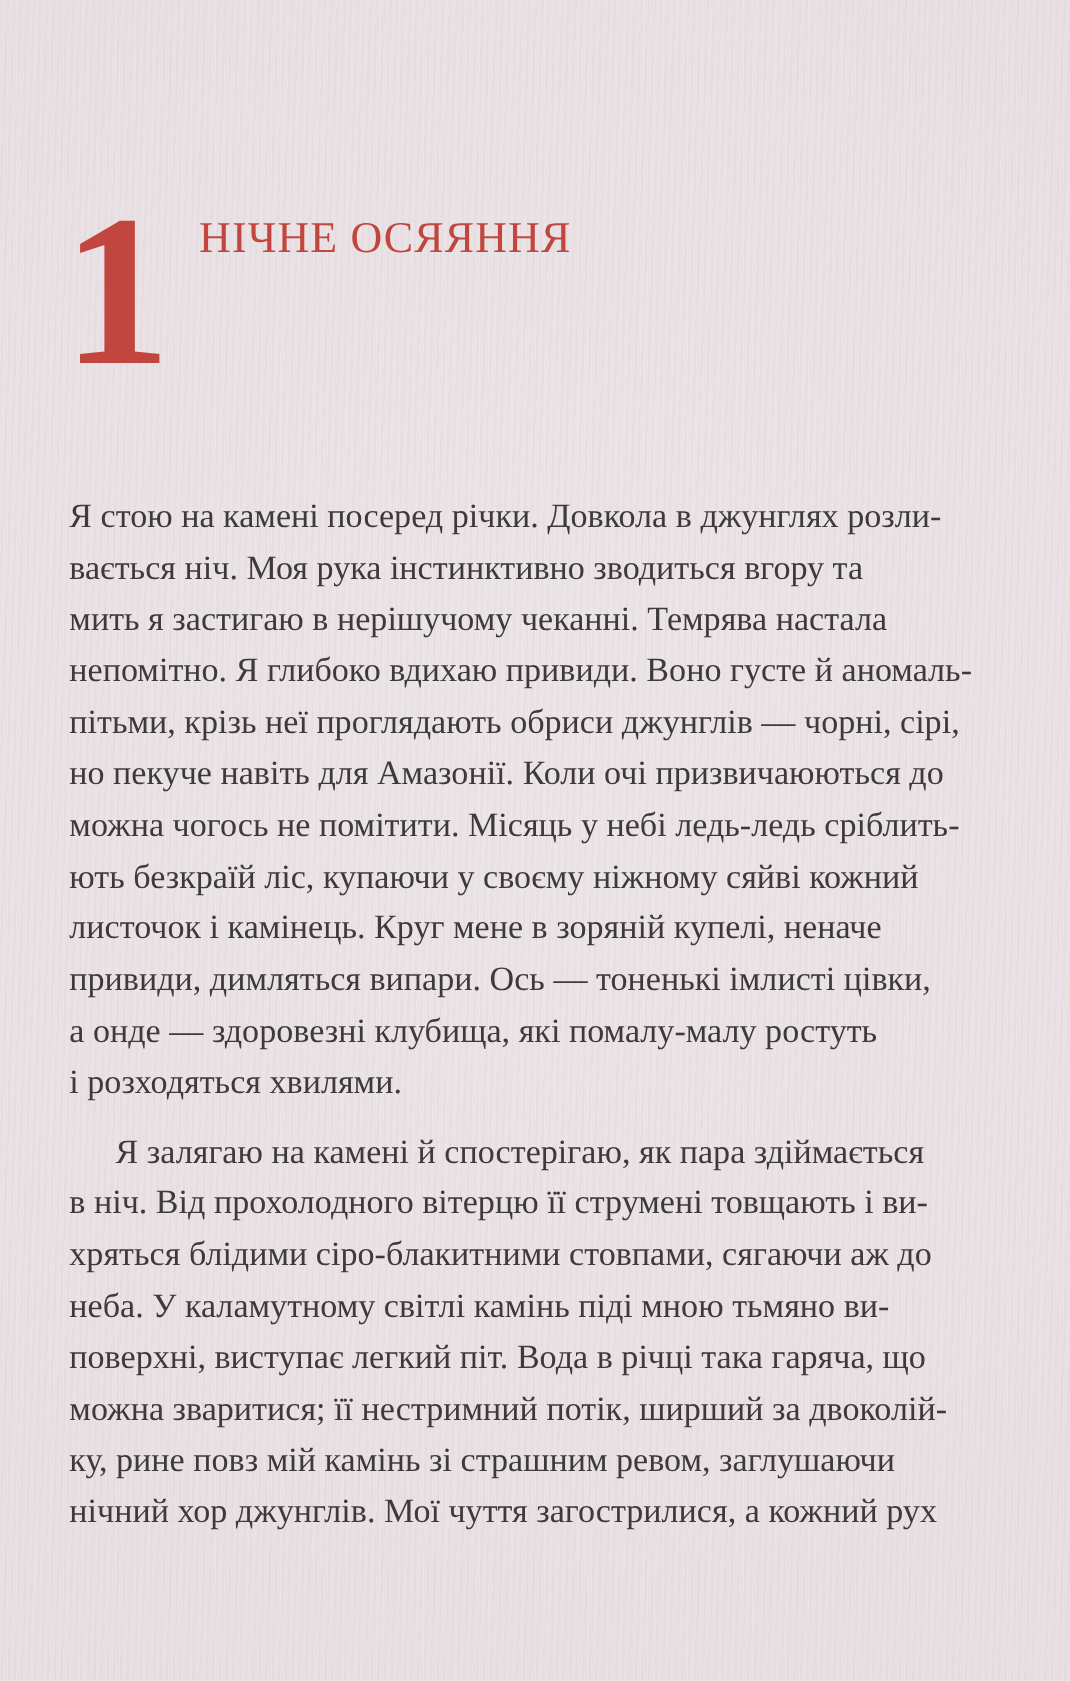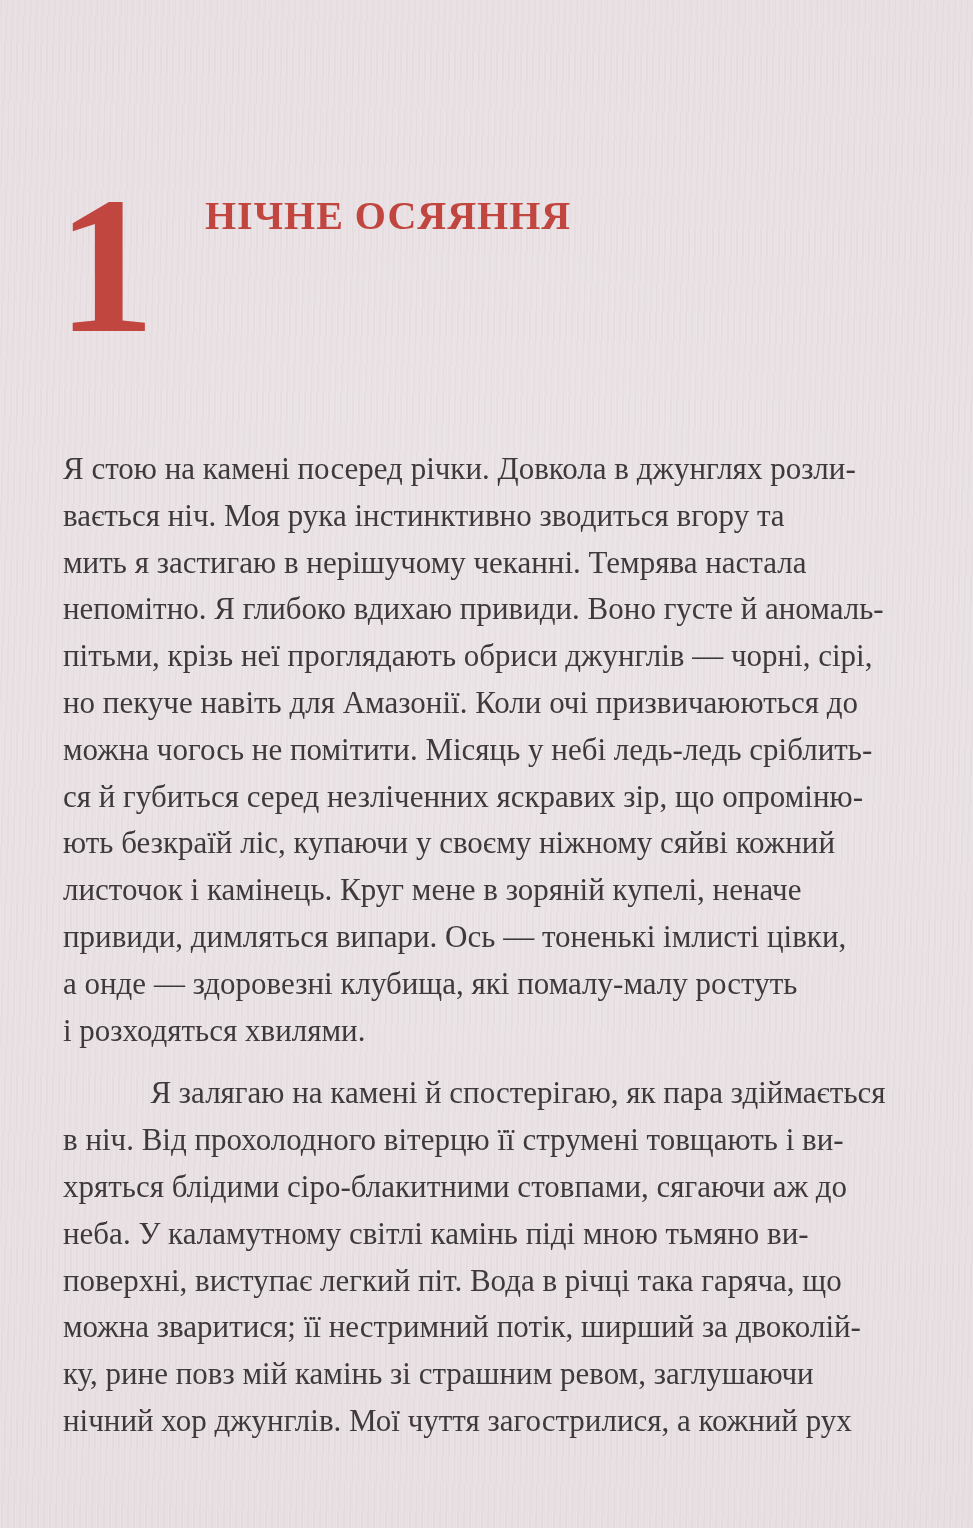--- a/index.html
+++ b/index.html
@@ -29,41 +29,40 @@
   .chapter-number {
     font-size: 196px;
     line-height: 0.74;
     font-weight: bold;
     color: #c1463f;
     letter-spacing: -4px;
     transform: translateY(6px);
   }
   .chapter-title {
     font-size: 40px;
-    font-weight: bold;
+    font-weight: normal;
     color: #c1463f;
     letter-spacing: 1px;
-    margin-left: 54px;
+    margin-left: 30px;
     margin-top: 6px;
     text-transform: uppercase;
   }
   .body-text {
     position: absolute;
     top: 430px;
     left: 47px;
     width: 900px;
     font-size: 31px;
     line-height: 46.8px;
   }
   .para {
     margin: 16px;
   }
   .para.indent .line:first-child {
     padding-left: 42px;
-    text-align: center;
   }
   .line {
     display: block;
     white-space: nowrap;
   }
 </style>
 </head>
 <body>
 
 <div class="page" style="background-color: rgb(233, 225, 228); color: rgb(62, 58, 59);">
@@ -73,21 +72,20 @@
   </div>
   <div class="body-text">
       <p class="para">
         <span class="line">Я стою на камені посеред річки. Довкола в джунглях розли-</span>
         <span class="line">вається ніч. Моя рука інстинктивно зводиться вгору та</span>
         <span class="line">мить я застигаю в нерішучому чеканні. Темрява настала</span>
         <span class="line">непомітно. Я глибоко вдихаю привиди. Воно густе й аномаль-</span>
         <span class="line">пітьми, крізь неї проглядають обриси джунглів — чорні, сірі,</span>
         <span class="line">но пекуче навіть для Амазонії. Коли очі призвичаюються до</span>
         <span class="line">можна чогось не помітити. Місяць у небі ледь-ледь сріблить-</span>
-        <span class="line">ся й губиться серед незліченних яскравих зір, що опроміню-</span>
         <span class="line">ють безкраїй ліс, купаючи у своєму ніжному сяйві кожний</span>
         <span class="line">листочок і камінець. Круг мене в зоряній купелі, неначе</span>
         <span class="line">привиди, димляться випари. Ось — тоненькі імлисті цівки,</span>
         <span class="line">а онде — здоровезні клубища, які помалу-малу ростуть</span>
         <span class="line">і розходяться хвилями.</span>
       </p>
       <p class="para indent">
         <span class="line">Я залягаю на камені й спостерігаю, як пара здіймається</span>
         <span class="line">в ніч. Від прохолодного вітерцю її струмені товщають і ви-</span>
         <span class="line">хряться блідими сіро-блакитними стовпами, сягаючи аж до</span>

